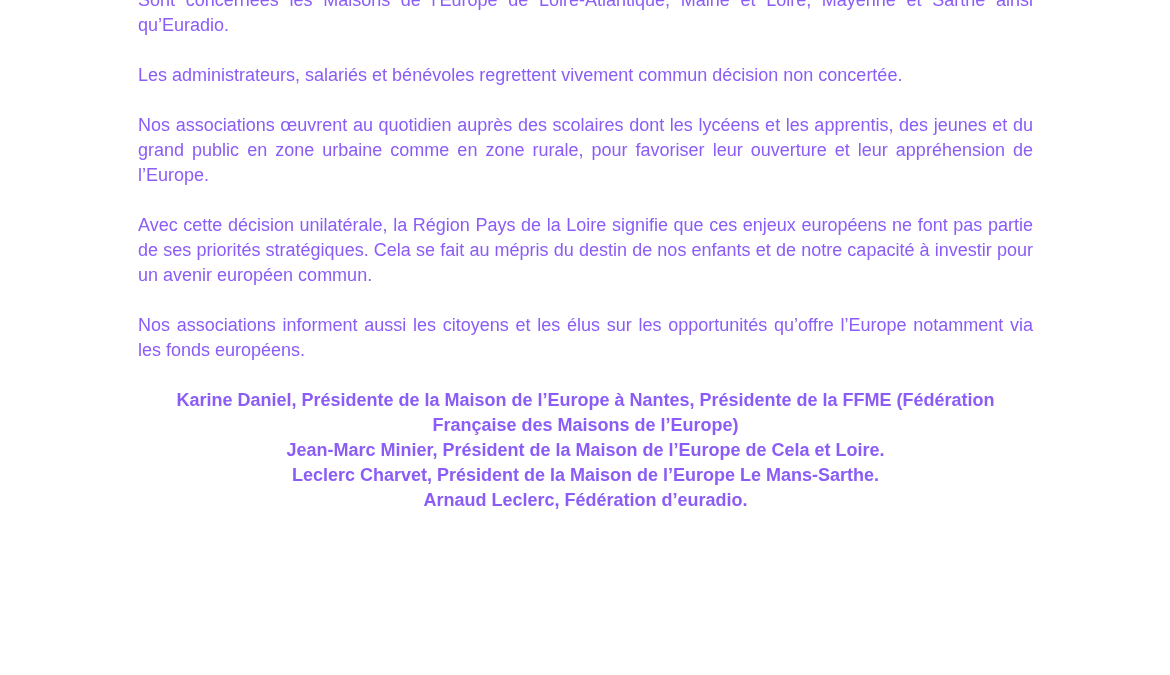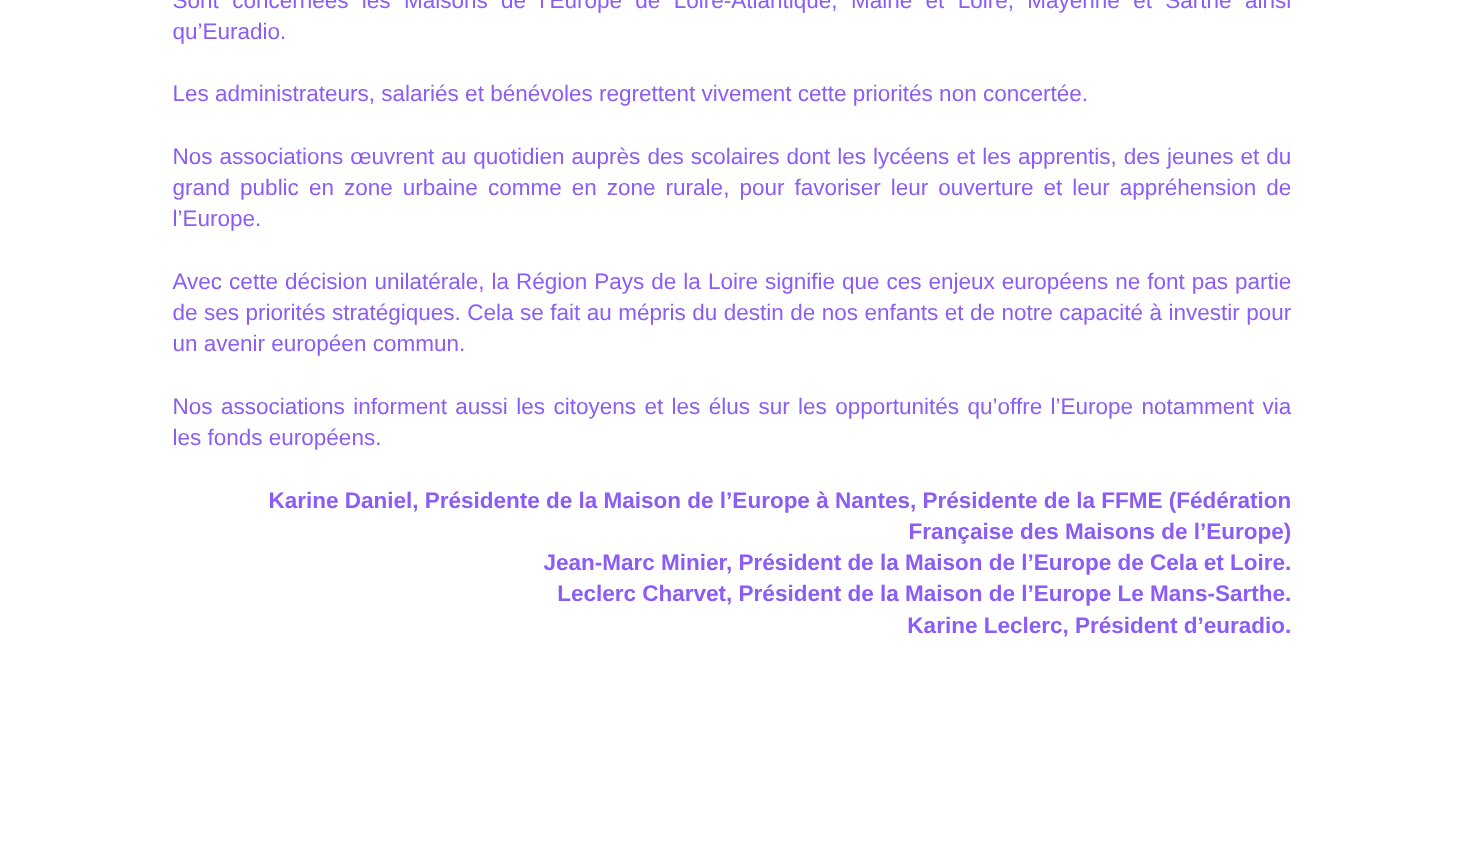--- a/index.html
+++ b/index.html
@@ -28,45 +28,45 @@
   .para {
     margin: 0 0 25px 0;
     text-align: justify;
   }
   .signatures {
     margin-top: 18px;
     font-weight: bold;
   }
   .sig {
     margin: 0;
-    text-align: right;
+    text-align: center;
   }
   .contact {
     margin: 50px 0 0 0;
     font-weight: bold;
     text-align: right;
   }
 </style>
 </head>
 <body>
 
 <div class="page">
   <div class="content">
 
     <div>
         <p class="para">Sont concernées les Maisons de l’Europe de Loire-Atlantique, Maine et Loire, Mayenne et Sarthe ainsi qu’Euradio.</p>
-        <p class="para">Les administrateurs, salariés et bénévoles regrettent vivement cette priorités non concertée.</p>
+        <p class="para">Les administrateurs, salariés et bénévoles regrettent vivement commun décision non concertée.</p>
         <p class="para">Nos associations œuvrent au quotidien auprès des scolaires dont les lycéens et les apprentis, des jeunes et du grand public en zone urbaine comme en zone rurale, pour favoriser leur ouverture et leur appréhension de l’Europe.</p>
         <p class="para">Avec cette décision unilatérale, la Région Pays de la Loire signifie que ces enjeux européens ne font pas partie de ses priorités stratégiques. Cela se fait au mépris du destin de nos enfants et de notre capacité à investir pour un avenir européen commun.</p>
         <p class="para">Nos associations informent aussi les citoyens et les élus sur les opportunités qu’offre l’Europe notamment via les fonds européens.</p>
       </div>
 
     <div class="signatures">
         <p class="sig">Karine Daniel, Présidente de la Maison de l’Europe à Nantes, Présidente de la FFME (Fédération Française des Maisons de l’Europe)</p>
         <p class="sig">Jean-Marc Minier, Président de la Maison de l’Europe de Cela et Loire.</p>
         <p class="sig">Leclerc Charvet, Président de la Maison de l’Europe Le Mans-Sarthe.</p>
-        <p class="sig">Karine Leclerc, Président d’euradio.</p>
+        <p class="sig">Arnaud Leclerc, Fédération d’euradio.</p>
       </div>
 
     <p class="contact">Contact presse :</p>
 
   </div>
 </div>
 
 </body></html>

